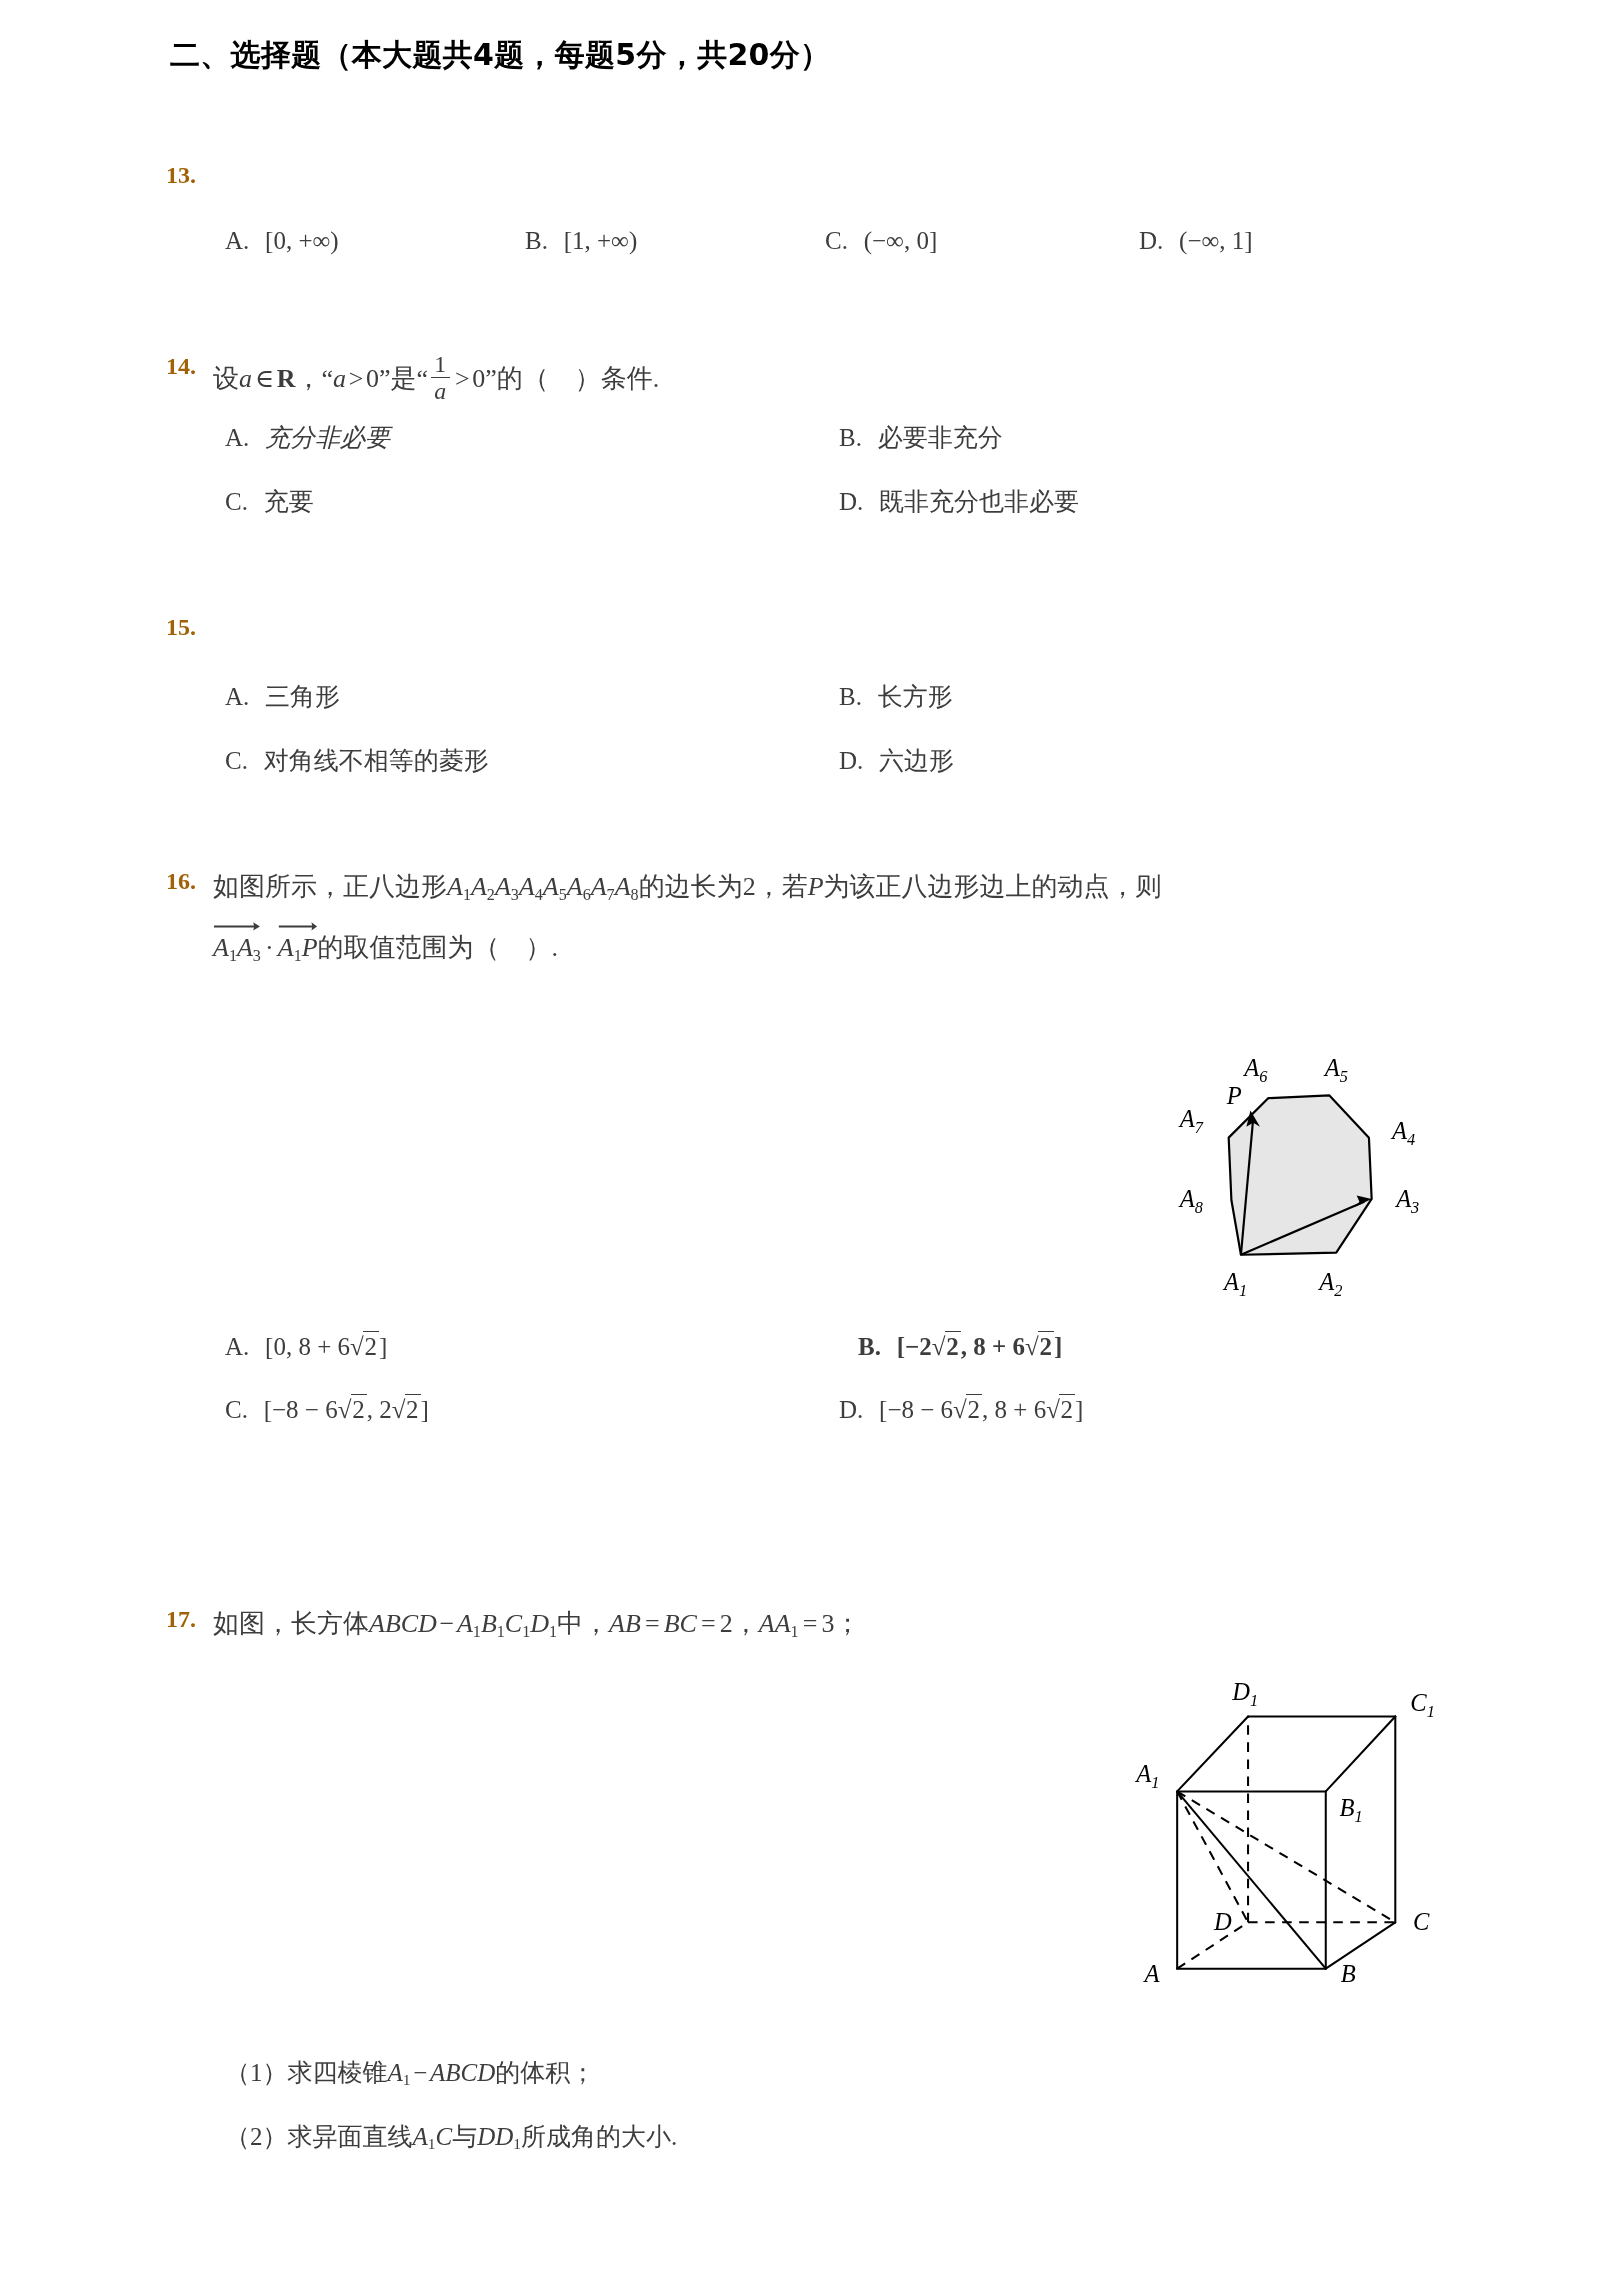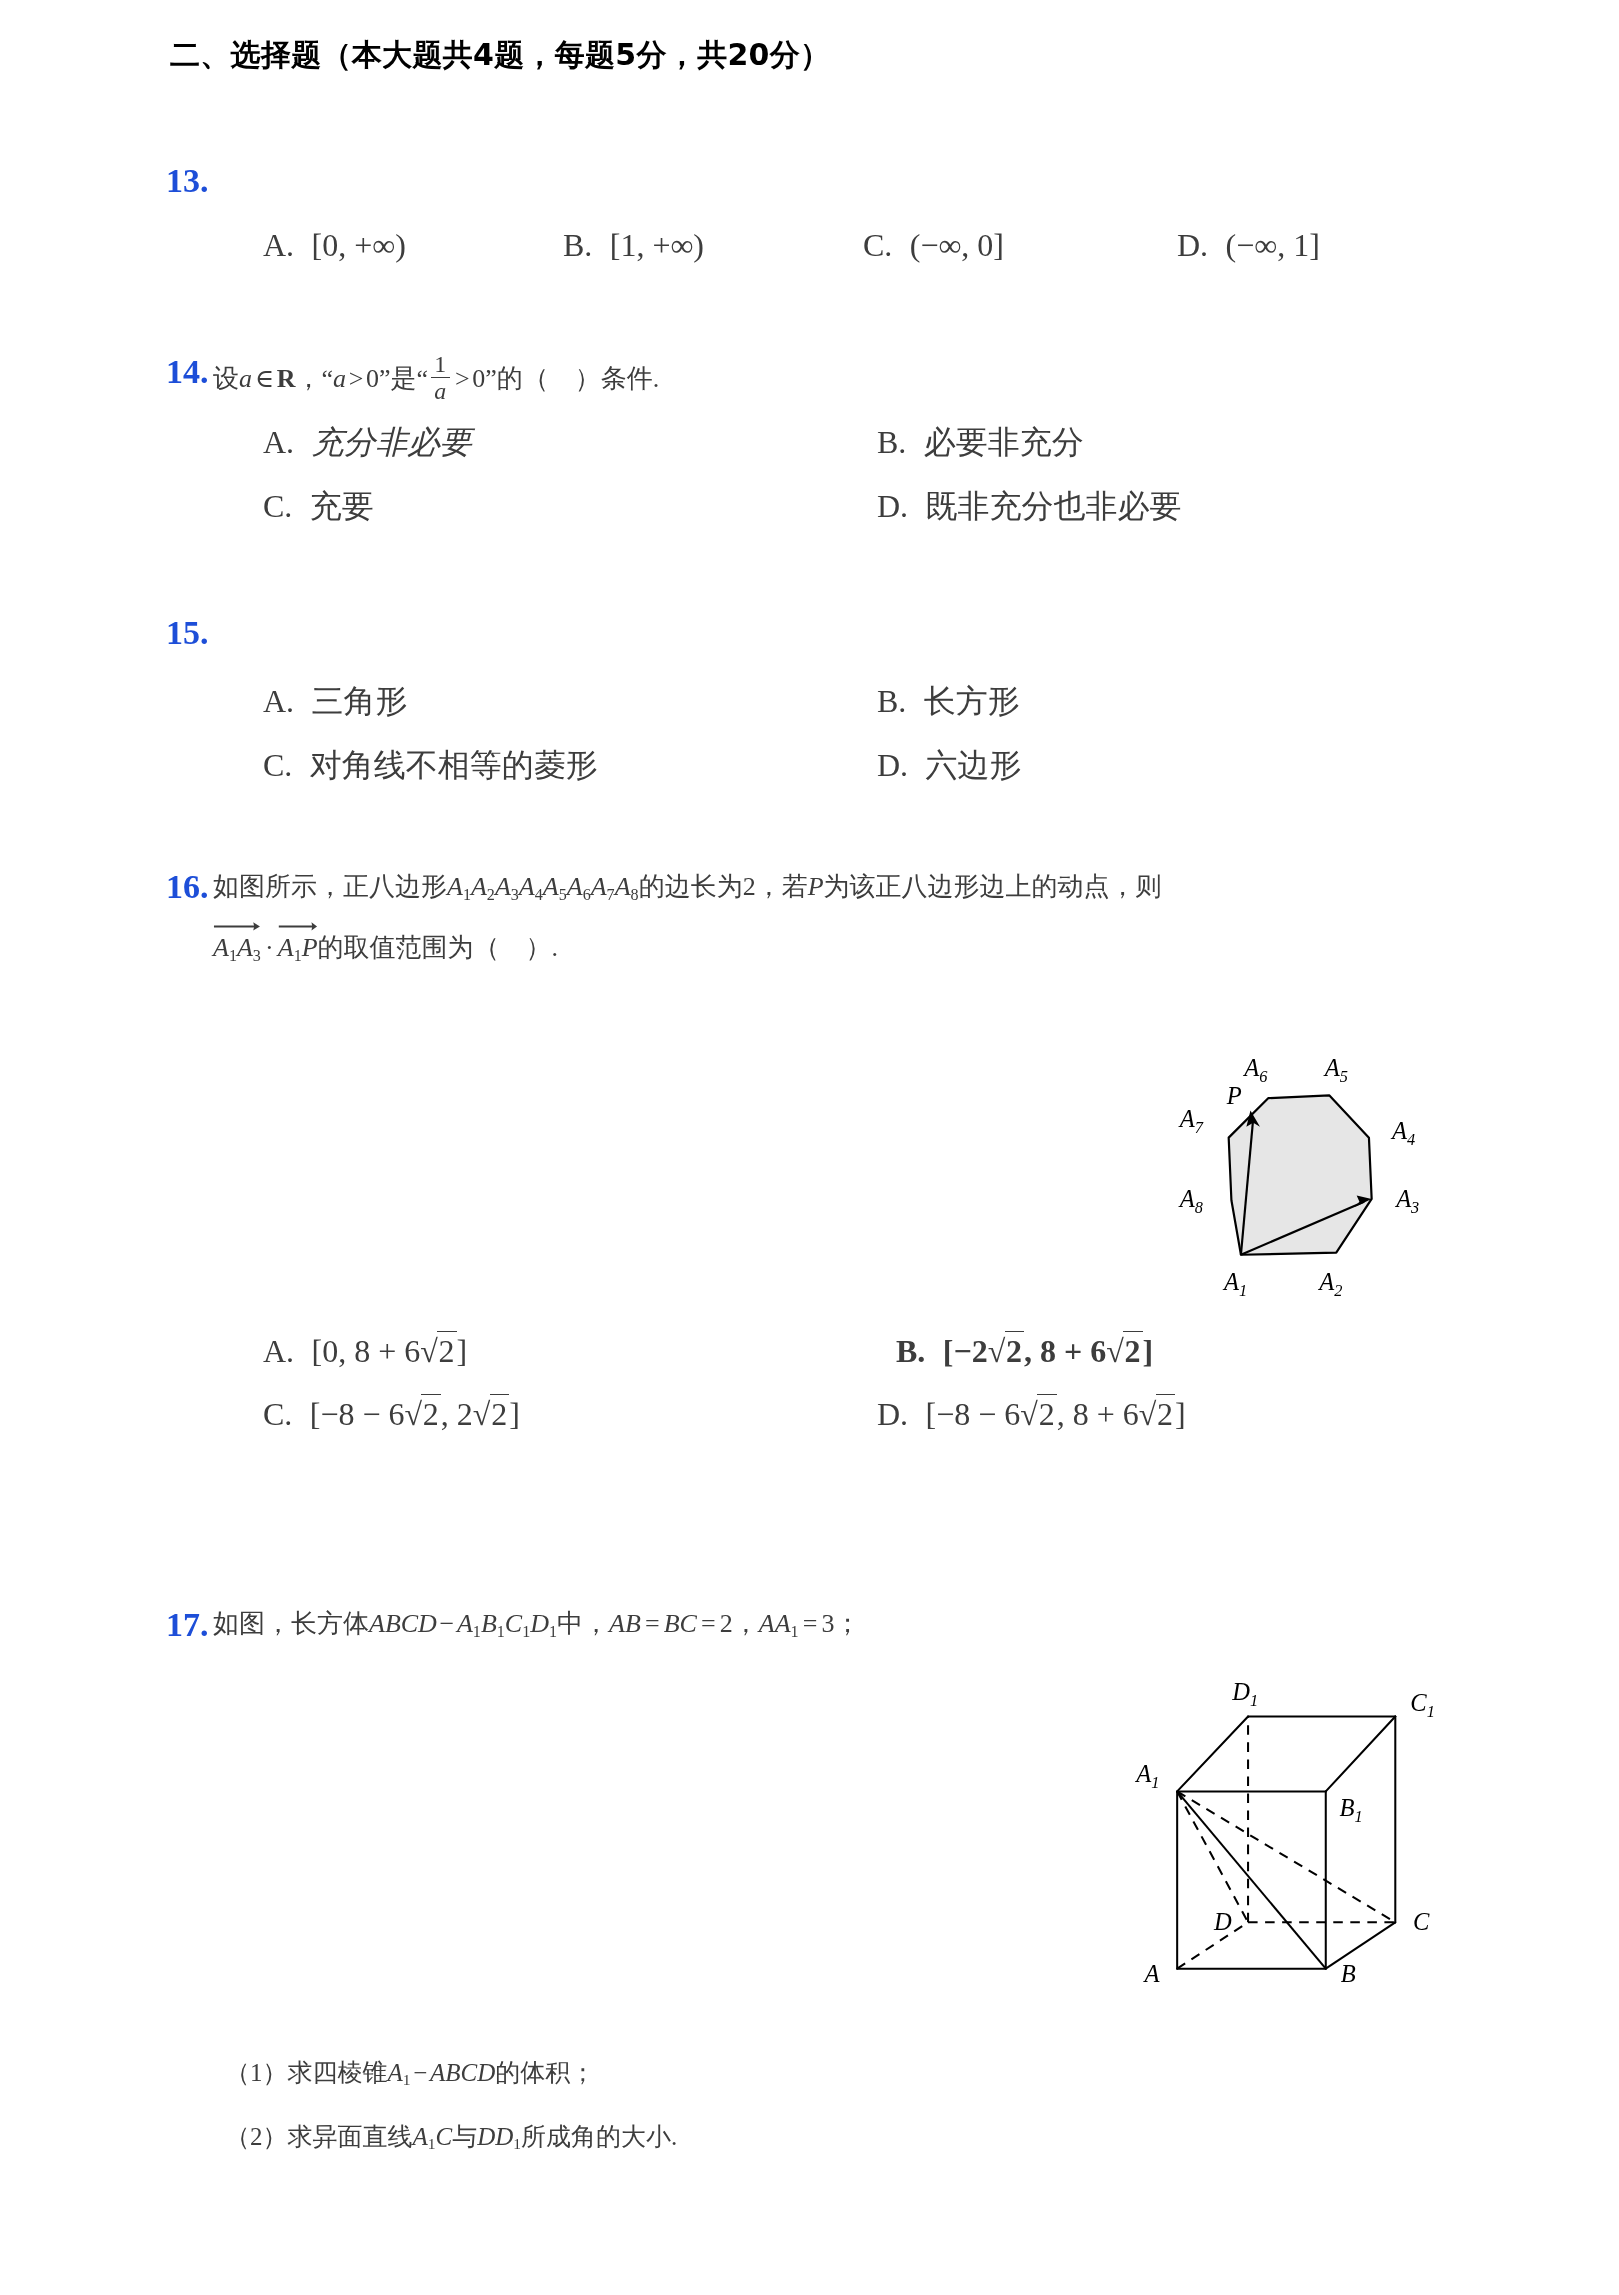--- a/index.html
+++ b/index.html
@@ -35,30 +35,29 @@
     position: absolute;
     font-size: 26px;
     color: #3d3d3d;
     white-space: nowrap;
     line-height: 1.5;
   }
   .qnum {
     position: absolute;
     font-family: "Liberation Serif", serif;
     font-weight: bold;
-    font-size: 34px;
-    color: #1d4ed8;
+    font-size: 24px;
+    color: #a16207;
     white-space: nowrap;
   }
   .opt {
     position: absolute;
-    font-size: 32px;
+    font-size: 25px;
     color: #3d3d3d;
     white-space: nowrap;
-    margin-left: 38px;
   }
   .sub {
     position: absolute;
     font-size: 25px;
     color: #3d3d3d;
     white-space: nowrap;
   }
 
   
   .mi {            

